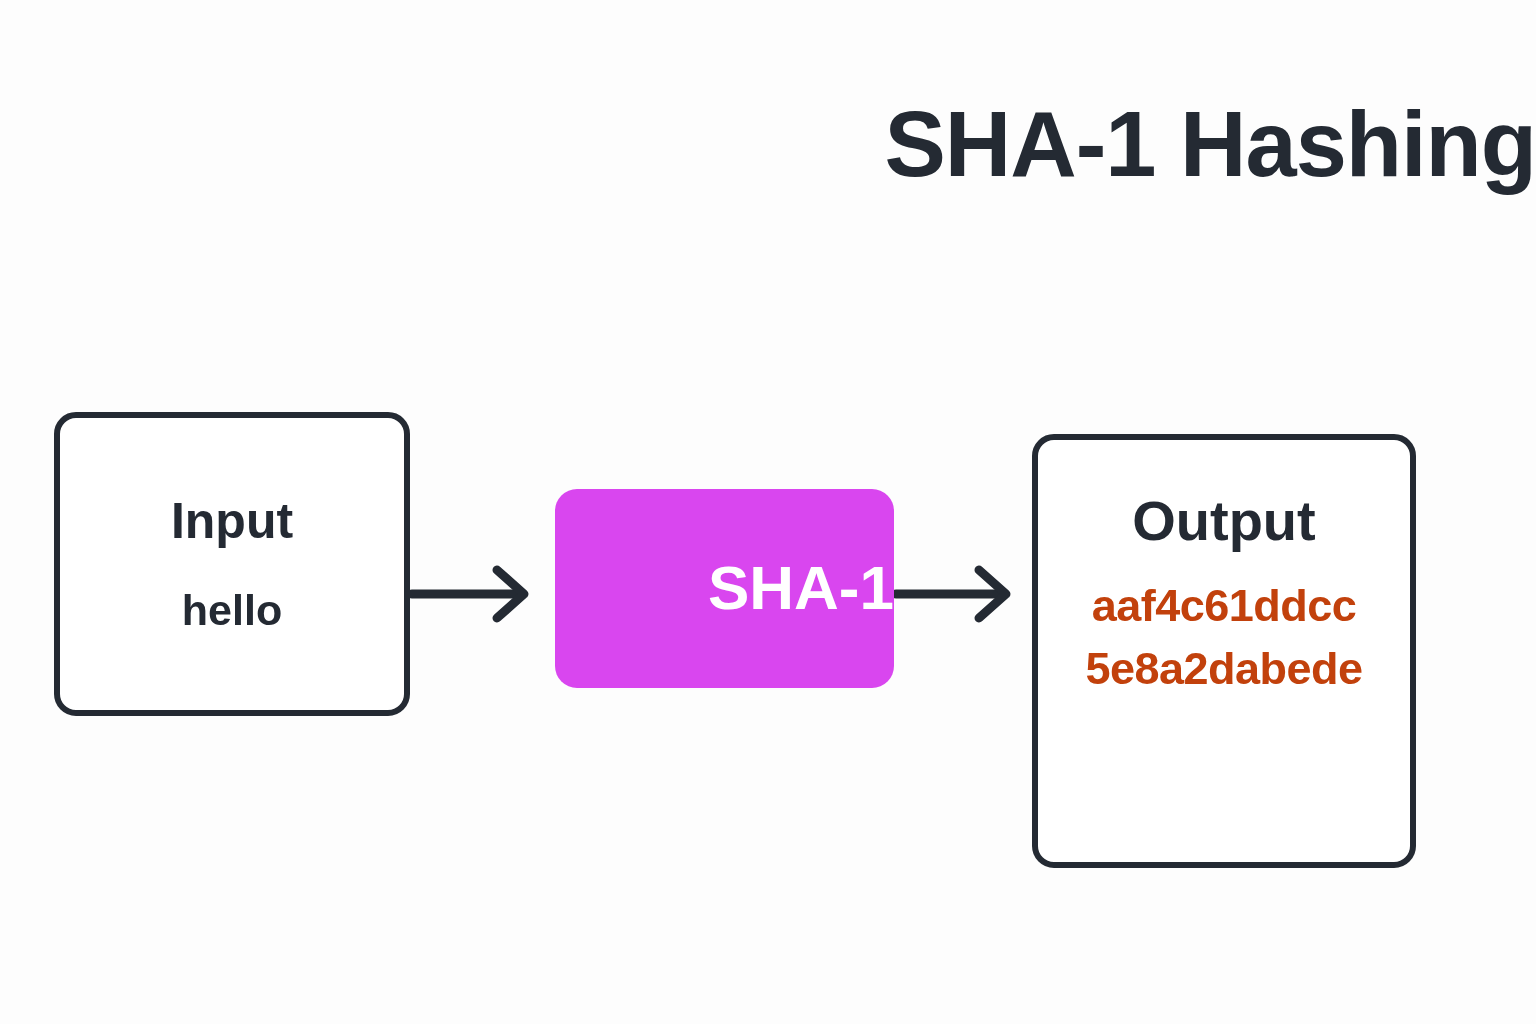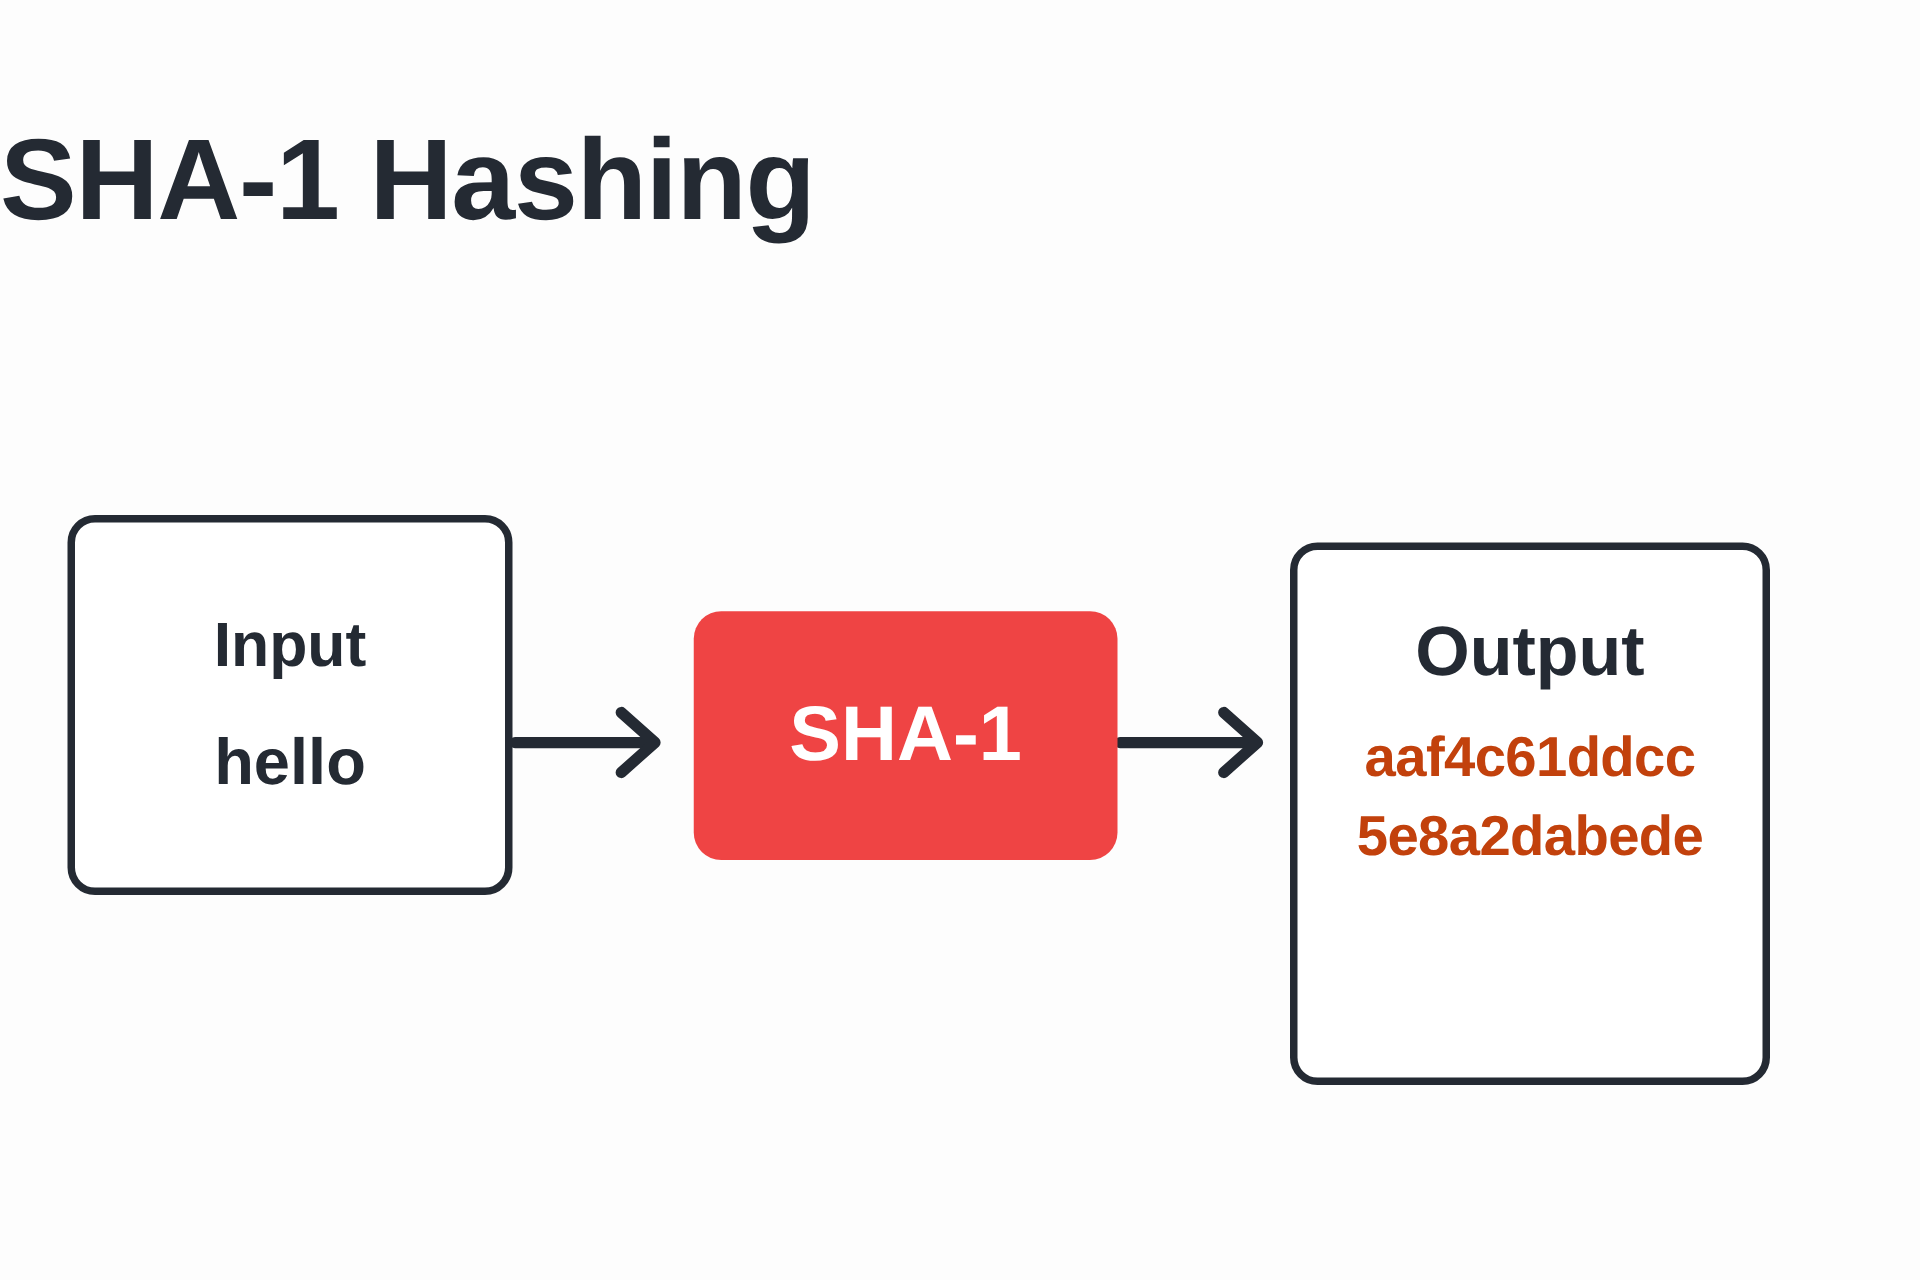--- a/index.html
+++ b/index.html
@@ -14,21 +14,21 @@
     overflow: hidden;
     position: relative;
   }
 
   
   .title {
     position: absolute;
     top: 96px;
     left: 0;
     width: 1536px;
-    text-align: left;
+    text-align: right;
     font-size: 92px;
     font-weight: bold;
     color: #242a33;
     letter-spacing: -1px;
     line-height: 1.05;
     white-space: nowrap;
   }
 
   
   .diagram {
@@ -83,21 +83,21 @@
   
   .node-label {
     font-size: 50px;
     font-weight: bold;
     color: #242a33;
     line-height: 1.1;
     text-align: center;
   }
 
   .node-value {
-    font-size: 52px;
+    font-size: 43px;
     font-weight: bold;
     color: #242a33;
     line-height: 1.1;
     text-align: center;
     margin-top: 38px;
   }
 
   .node-process .node-label {
     font-size: 62px;
     color: #ffffff;
@@ -152,21 +152,21 @@
         <polyline points="979,570 1006,594 979,618"></polyline>
       </g>
     </g>
   </svg>
 
   <div class="node node-io node-input" style="border-color: rgb(36, 42, 51);">
     <div class="node-label">Input</div>
     <div class="node-value">hello</div>
   </div>
 
-  <div class="node node-process" style="background: #ef4444;">
+  <div class="node node-process" style="background: #d946ef; align-items: flex-end;">
     <div class="node-label" style="color: rgb(255, 255, 255);">SHA-1</div>
   </div>
 
   <div class="node node-io node-output" style="border-color: rgb(36, 42, 51);">
     <div class="node-label">Output</div>
     <div class="hash-text" style="color: #c2410c;">
         <span class="hash-line">aaf4c61ddcc</span>
         <span class="hash-line">5e8a2dabede</span>
       </div>
   </div>

